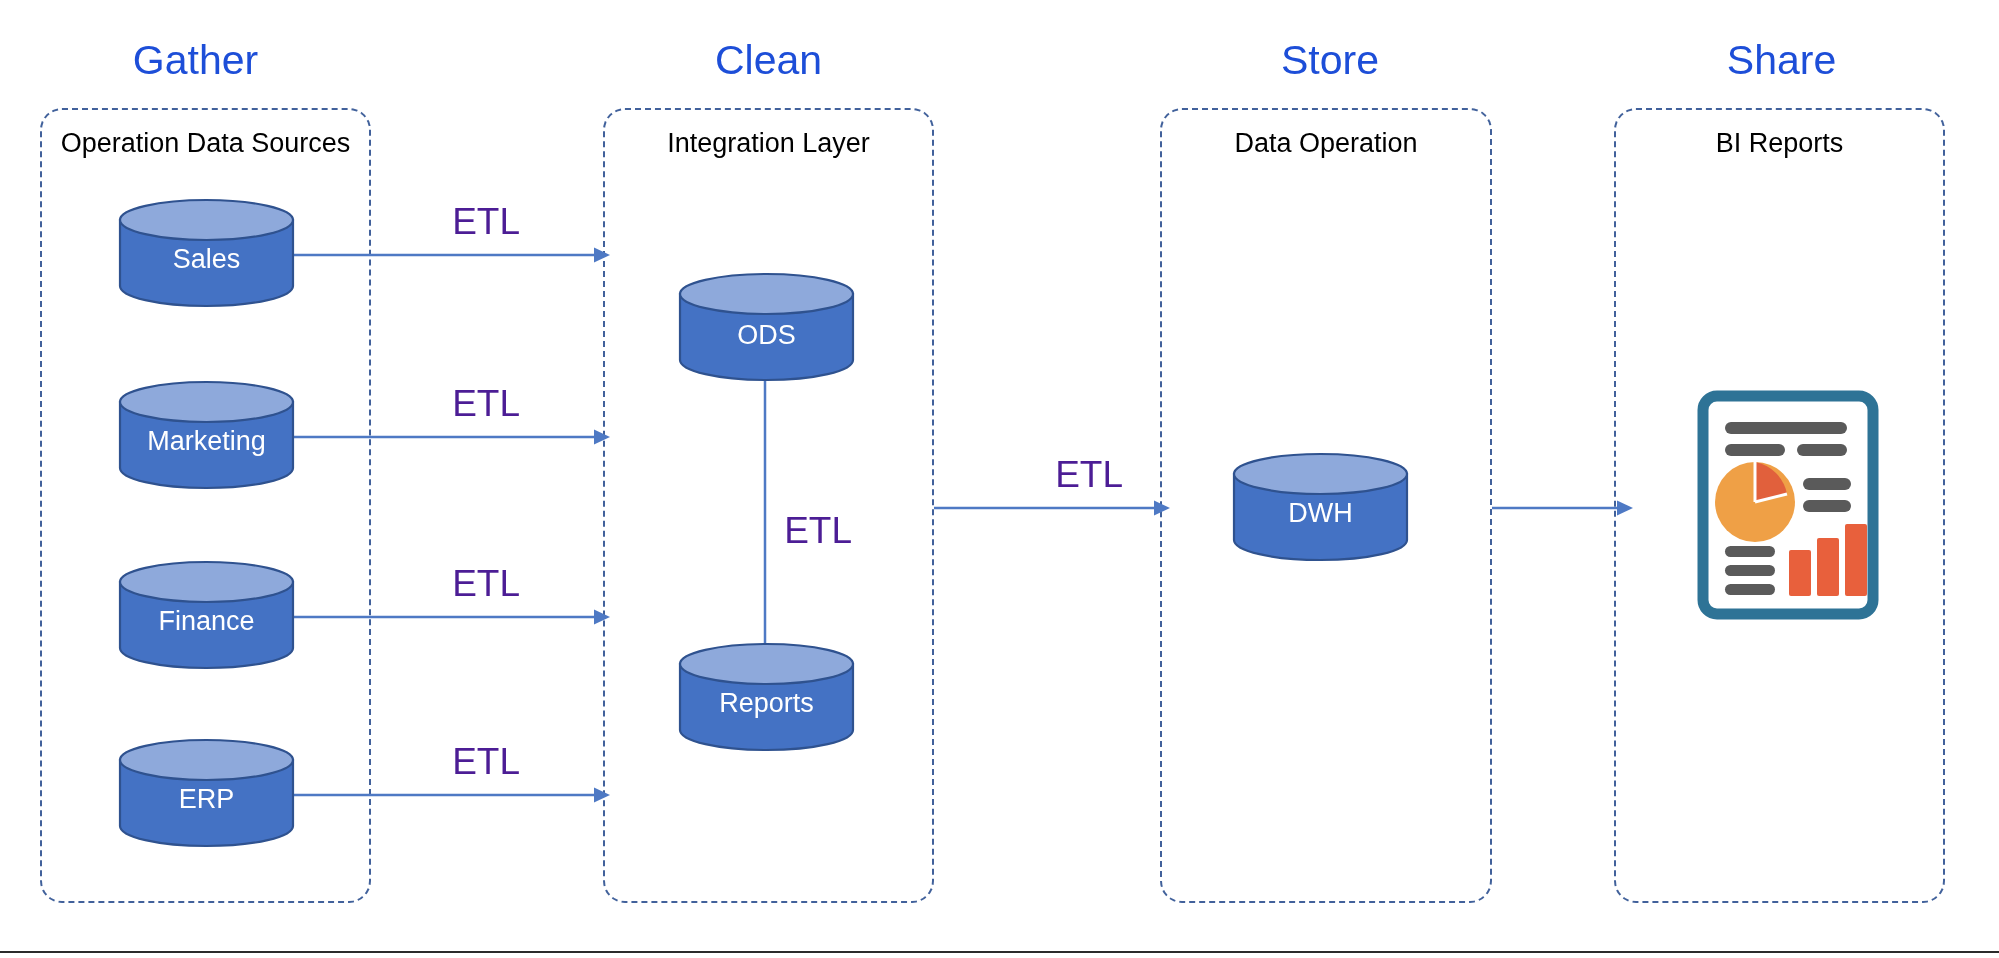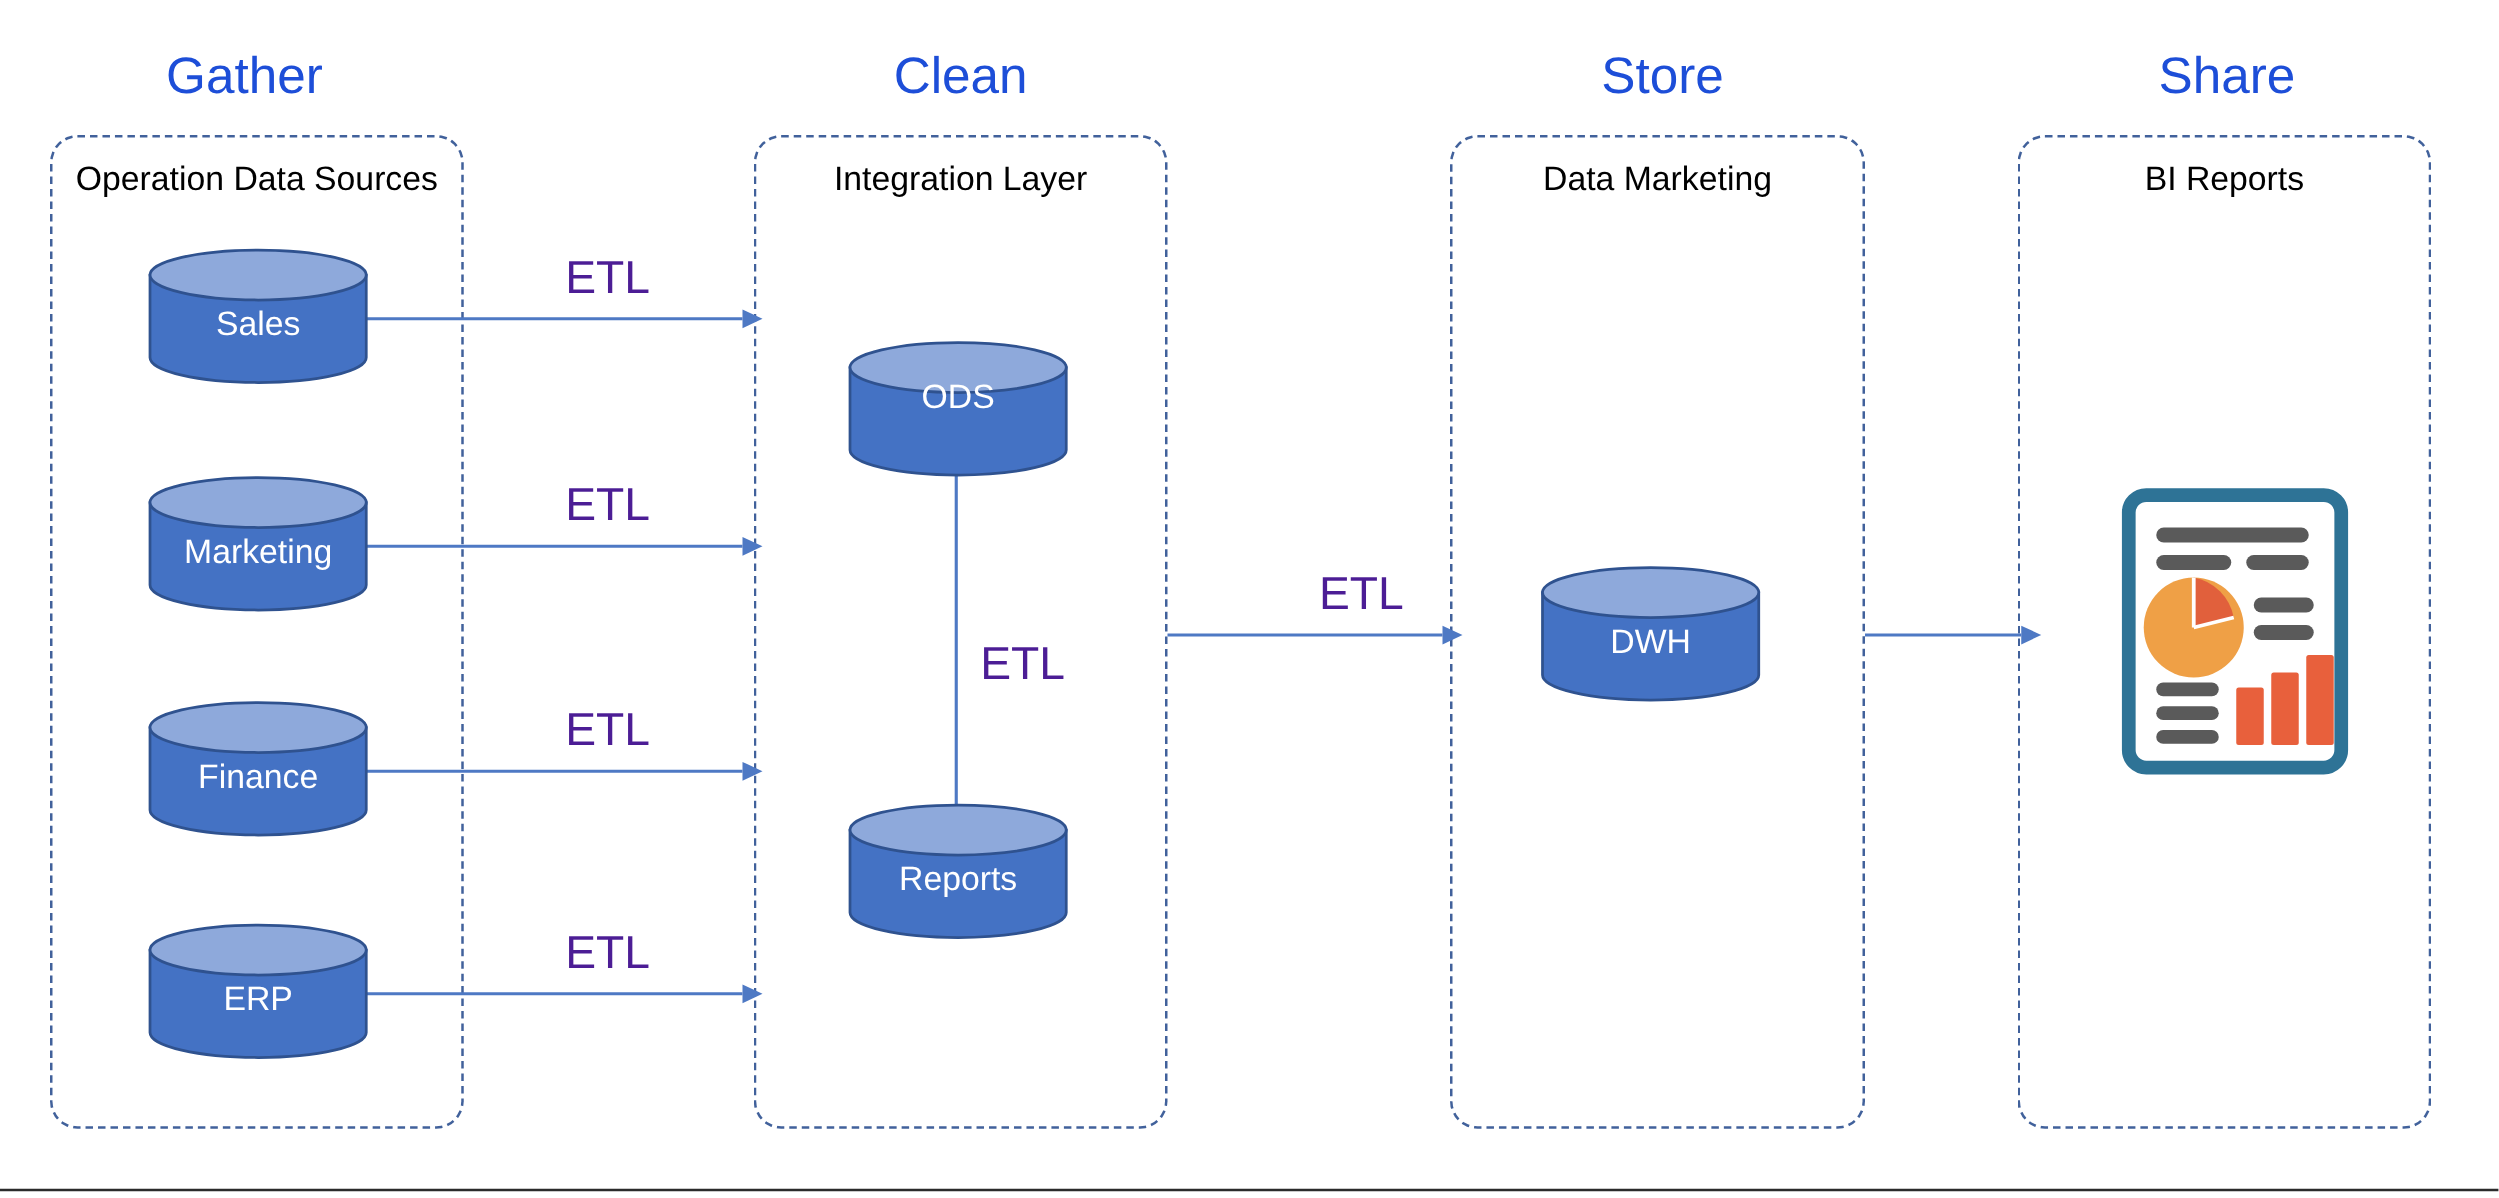--- a/index.html
+++ b/index.html
@@ -111,21 +111,21 @@
 
   <div class="zone" style="left:40px; top:108px; width:331px; height:795px;">
     <div class="zone-label">Operation Data Sources</div>
   </div>
 
   <div class="zone" style="left:603px; top:108px; width:331px; height:795px;">
     <div class="zone-label">Integration Layer</div>
   </div>
 
   <div class="zone" style="left:1160px; top:108px; width:332px; height:795px;">
-    <div class="zone-label">Data Marketing</div>
+    <div class="zone-label">Data Operation</div>
   </div>
 
   <div class="zone" style="left:1614px; top:108px; width:331px; height:795px;">
     <div class="zone-label">BI Reports</div>
   </div>
 
   <div class="conn" style="left:292px; top:245px; width:320px; height:20px;">
     <svg width="320" height="20" viewBox="0 0 320 20">
       <line x1="0" y1="10" x2="302" y2="10" stroke="#4E79C4" stroke-width="2.5"></line>
       <polygon points="302,2.5 318,10 302,17.5" fill="#4E79C4"></polygon>
@@ -209,21 +209,21 @@
       <ellipse cx="88.5" cy="22" rx="86.5" ry="20" fill="#8EA9DB" stroke="#2F528F" stroke-width="2.2"></ellipse>
     </svg>
     <div class="cyl-label" style="top:48px;">ERP</div>
   </div>
 
   <div class="cyl" style="left:678px; top:272px; width:177px; height:110px;">
     <svg width="177" height="110" viewBox="0 0 177 110">
       <path d="M2,22 L2,88 A86.5,20 0 0 0 175,88 L175,22 Z" fill="#4472C4" stroke="#2F528F" stroke-width="2.2"></path>
       <ellipse cx="88.5" cy="22" rx="86.5" ry="20" fill="#8EA9DB" stroke="#2F528F" stroke-width="2.2"></ellipse>
     </svg>
-    <div class="cyl-label" style="top:32px;">ODS</div>
+    <div class="cyl-label" style="top:50px;">ODS</div>
   </div>
 
   <div class="cyl" style="left:678px; top:642px; width:177px; height:110px;">
     <svg width="177" height="110" viewBox="0 0 177 110">
       <path d="M2,22 L2,88 A86.5,20 0 0 0 175,88 L175,22 Z" fill="#4472C4" stroke="#2F528F" stroke-width="2.2"></path>
       <ellipse cx="88.5" cy="22" rx="86.5" ry="20" fill="#8EA9DB" stroke="#2F528F" stroke-width="2.2"></ellipse>
     </svg>
     <div class="cyl-label" style="top:48px;">Reports</div>
   </div>
 

